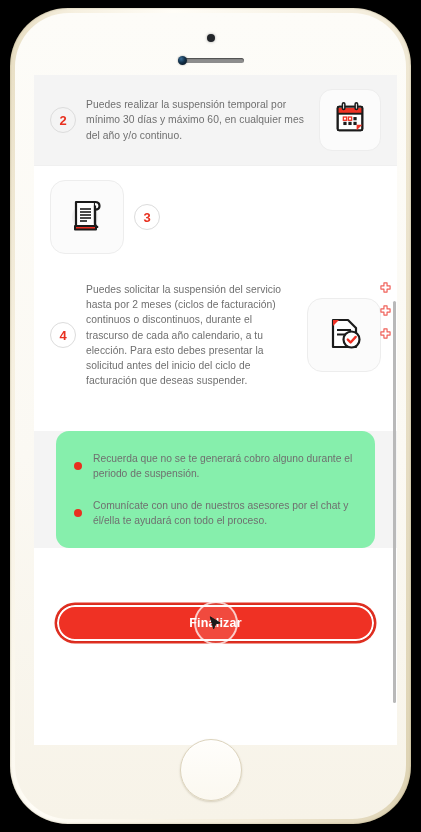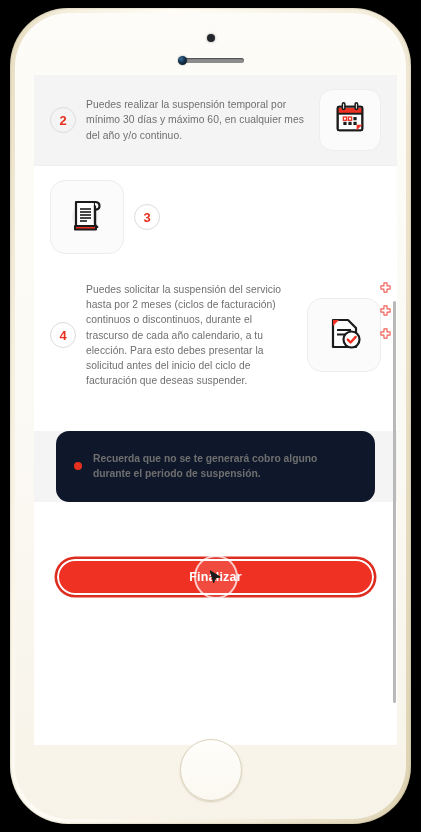--- a/index.html
+++ b/index.html
@@ -88,24 +88,23 @@
     border-radius: 13px;
     background: #fbfbfb;
     border: 1px solid #ededed;
     display: flex; align-items: center; justify-content: center;
   }
   .icon-tile.lg { width: 74px; height: 74px; border-radius: 15px; }
 
   
   .bullet-card {
     margin: 28px 22px 30px 22px;
-    background: #0f172a;
+    background: #86efac;
     border-radius: 13px;
     padding: 20px 22px 20px 18px;
-    font-weight: bold;
   }
   .bullet-item { display: flex; gap: 11px; align-items: center; }
   .bullet-item + .bullet-item { margin-top: 16px; }
   .bullet-dot {
     flex: 0 0 auto;
     width: 8px; height: 8px; border-radius: 50%;
     background: #e8301f;
   }
   .bullet-text {
     color: #6f6f6f; font-size: 10.3px; line-height: 1.5;
@@ -235,20 +234,24 @@
           </div>
         </div>
       </div>
 
       <div class="section sec-grey">
         <div class="bullet-card">
           <div class="bullet-item">
             <span class="bullet-dot"></span>
             <span class="bullet-text">Recuerda que no se te generará cobro alguno durante el periodo de suspensión.</span>
           </div>
+          <div class="bullet-item">
+            <span class="bullet-dot"></span>
+            <span class="bullet-text">Comunícate con uno de nuestros asesores por el chat y él/ella te ayudará con todo el proceso.</span>
+          </div>
         </div>
       </div>
 
       <div class="section sec-white" id="footer">
         <div id="finalizar">
           <span>Finalizar</span>
           <span id="click-ripple"></span>
           <span id="cursor-glyph">
             <svg width="13" height="15" viewBox="0 0 13 15">
               <path d="M1 1l10 6.2-4.5.8L4.4 13z" fill="#1b1b1b" stroke="#1b1b1b" stroke-width="1" stroke-linejoin="round"></path>

